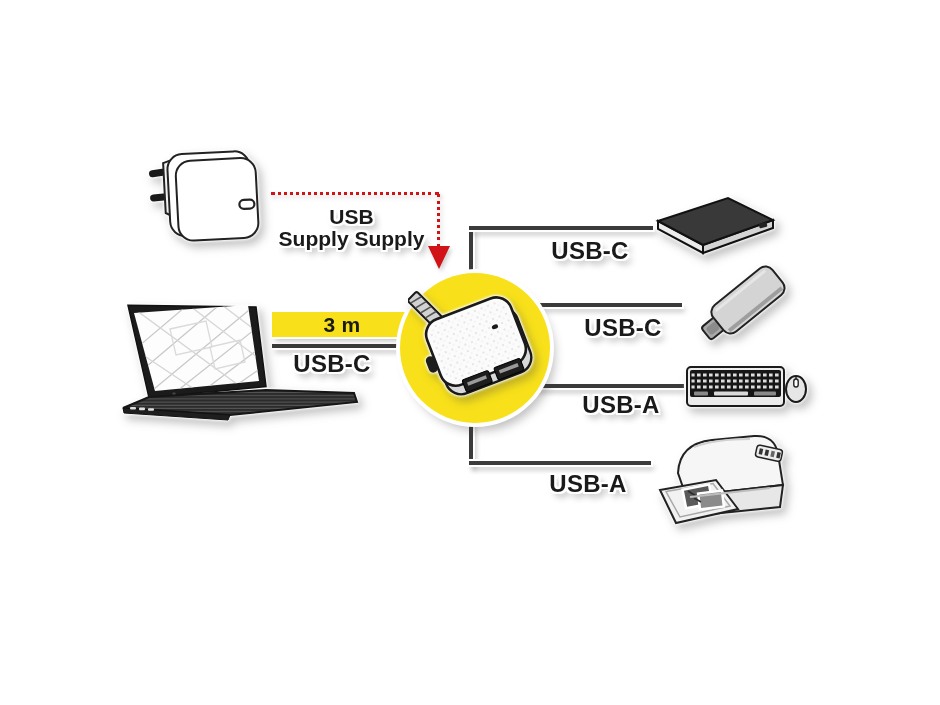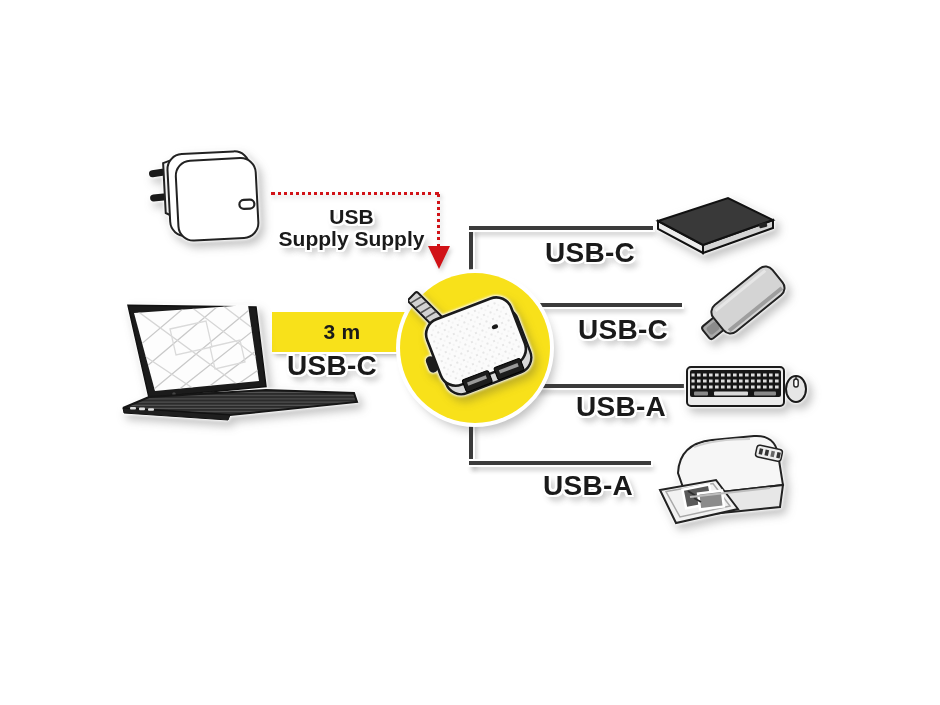--- a/index.html
+++ b/index.html
@@ -9,29 +9,29 @@
   }
   
   .sticker { position:absolute; filter: drop-shadow(0 0 1.5px #ffffff) drop-shadow(0 0 1px #ffffff) drop-shadow(4px 5px 4px rgba(60,60,60,0.30)); }
   
   .cline {
     position:absolute; background:#3b3b3b; z-index:1;
     box-shadow: 0 0 0 2px #ffffff, 3px 5px 5px rgba(60,60,60,0.30);
   }
   
   .lbl {
-    position:absolute; z-index:8; color:#1a1a1a; font-weight:700; font-size:28px;
+    position:absolute; z-index:8; color:#1a1a1a; font-weight:700; font-size:24px;
     letter-spacing:0.3px; white-space:nowrap; transform:translateX(-50%);
     text-shadow:
       -2px -2px 0 #fff, 2px -2px 0 #fff, -2px 2px 0 #fff, 2px 2px 0 #fff,
       0 -2px 0 #fff, 0 2px 0 #fff, -2px 0 0 #fff, 2px 0 0 #fff,
       4px 5px 6px rgba(60,60,60,0.45);
   }
   .yellow-band {
-    position:absolute; z-index:2; left:272px; top:312px; width:140px; height:40px;
+    position:absolute; z-index:2; left:272px; top:312px; width:140px; height:25px;
     background:#F8E11A; display:flex; align-items:center; justify-content:center;
     box-shadow: 0 0 0 2px #ffffff, 3px 4px 5px rgba(60,60,60,0.30);
   }
   .yellow-band .lbl { position:static; transform:none; font-size:21px; text-shadow:none; }
   #hub-circle {
     position:absolute; z-index:5; left:400px; top:273px; width:150px; height:150px;
     border-radius:50%; background:#F8E11A;
     box-shadow: 0 0 0 4px #ffffff, 5px 8px 10px rgba(60,60,60,0.32);
   }
   #red-route { position:absolute; z-index:7; left:0; top:0; width:940px; height:705px; pointer-events:none;

